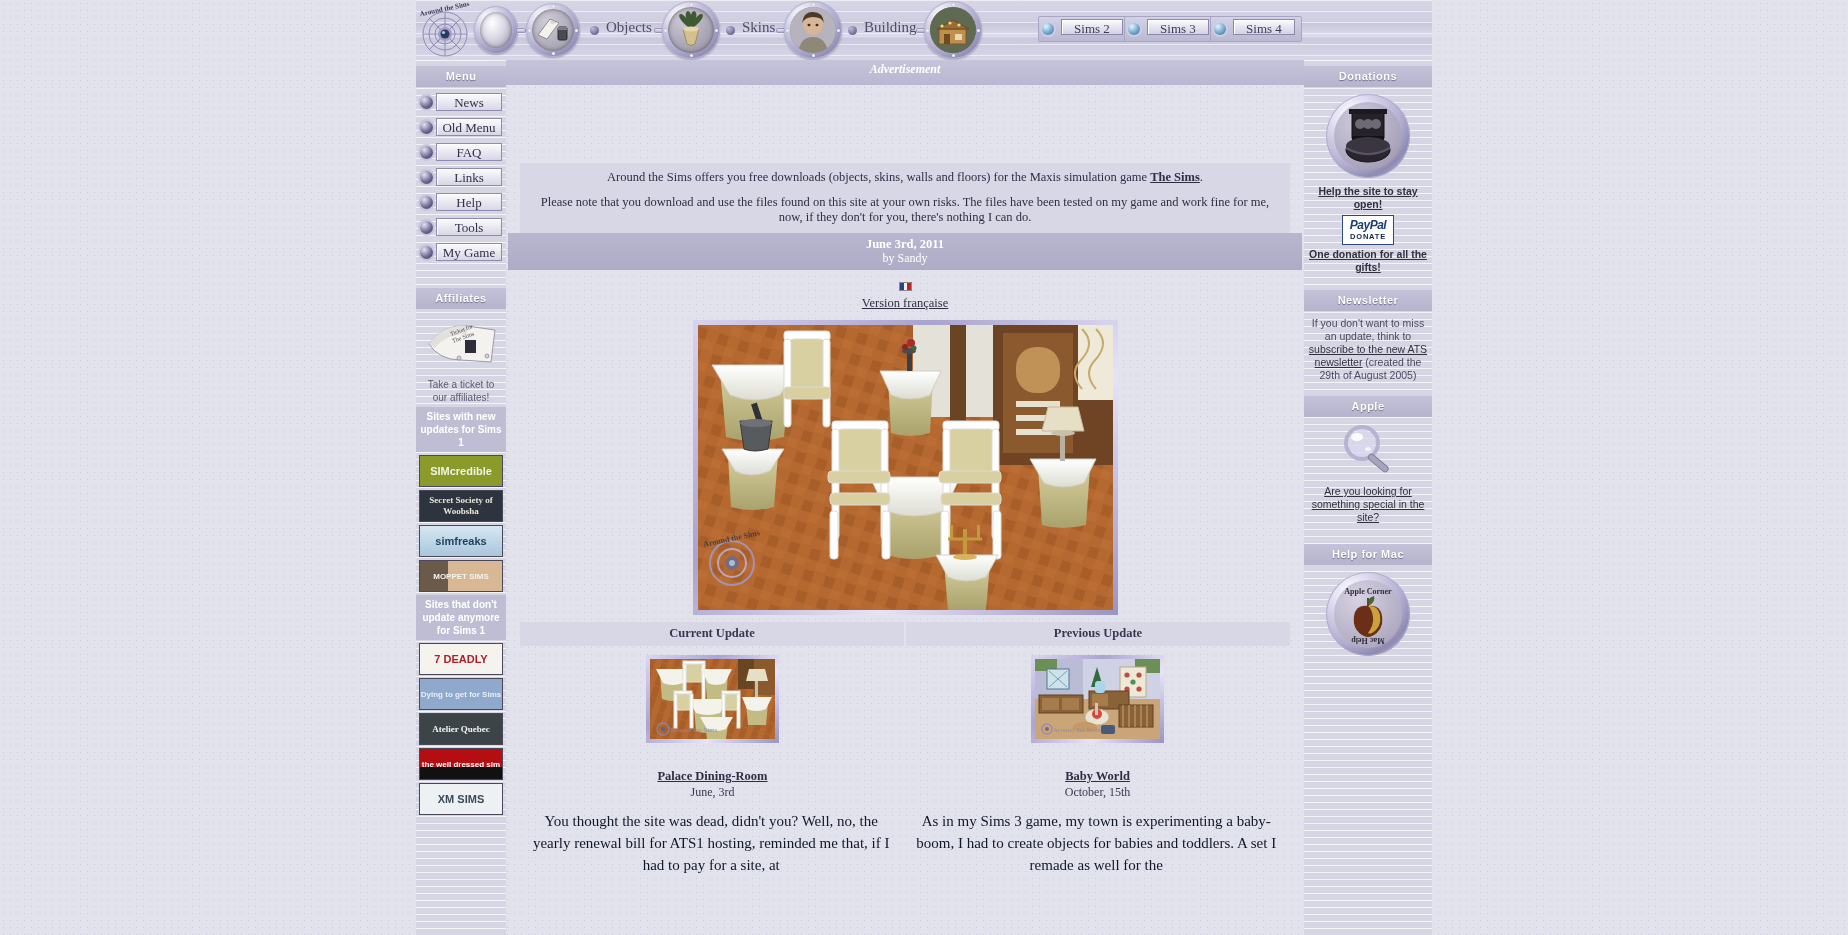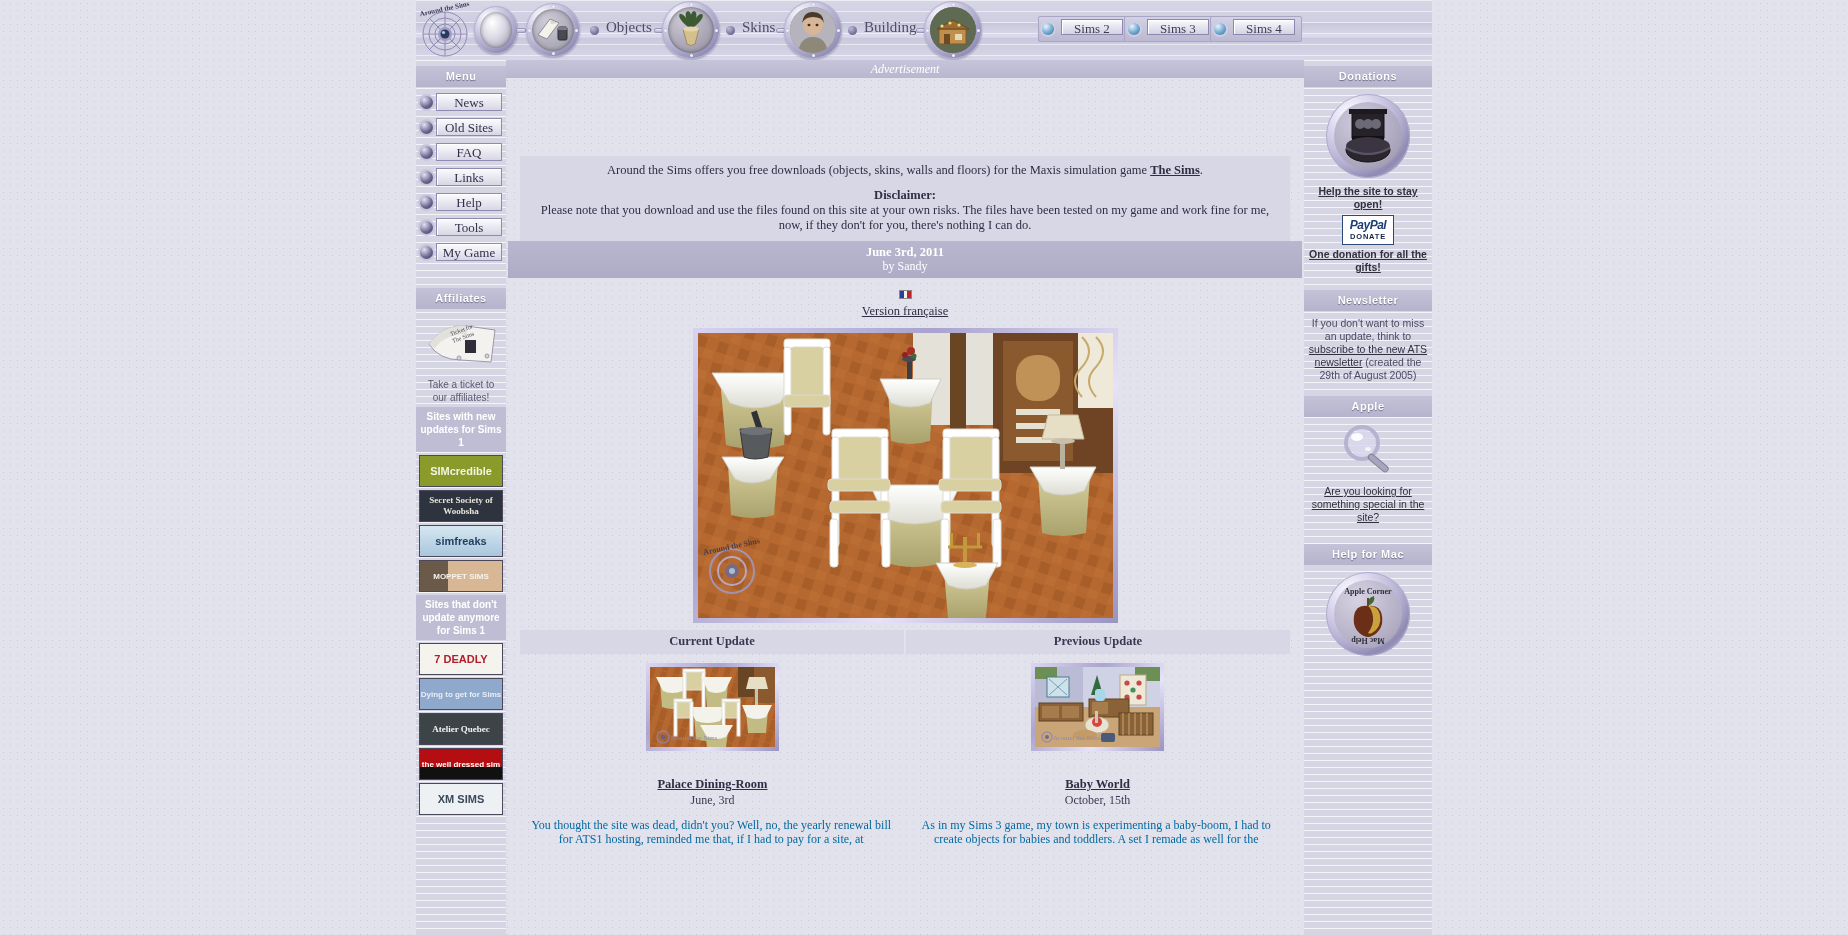--- a/index.html
+++ b/index.html
@@ -169,23 +169,23 @@
     border: 1px solid #4a4858;
     display:flex; align-items:center; justify-content:center;
     font-family:"Liberation Sans", sans-serif;
     font-size: 11px; font-weight:bold;
     overflow:hidden; white-space:nowrap;
   }
   .ticket { height: 62px; display:flex; align-items:center; justify-content:center; }
 
   
   .ad-bar {
-    height: 18px;
+    height: 25px;
     background: linear-gradient(180deg,#c6c4da,#b9b7d0);
-    color:#fff; font-weight:normal;
+    color:#fff; font-weight:bold;
     font-family:"Liberation Serif", serif;
     font-size: 12px; text-align:center; line-height:18px;
     font-style: italic;
   }
   .ad-space { height: 78px; background: transparent; }
 
   .intro-box {
     margin: 0 14px;
     background: #d8d7e6;
     padding: 7px 10px 8px;
@@ -257,22 +257,22 @@
     font-family:"Liberation Serif", serif;
     font-size:12.5px; font-weight:bold; color:#2f2d44;
     text-decoration: underline;
   }
   .dl-date {
     font-family:"Liberation Serif", serif;
     font-size:12px; color:#3a3851; margin-top:1px;
   }
   .dl-para {
     font-family:"Liberation Serif", serif;
-    font-size:12px; color:#0369a1;
-    line-height:14px; text-align:center;
+    font-size:15px; color:#0f172a;
+    line-height:22px; text-align:center;
     padding: 10px 8px 0;
   }
 
   
   .r-center { text-align:center; }
   .r-text {
     font-family:"Liberation Sans", sans-serif;
     font-size:10.5px; color:#4c4a63; line-height:13px;
     text-align:center; padding: 2px 4px;
   }
@@ -438,21 +438,21 @@
     <div class="col-left striped" style="height:875px;">
 
       <div class="sect-title">Menu</div>
 
       <div class="menu-item">
         <span class="menu-bead"></span>
         <span class="menu-plate">News</span>
       </div>
       <div class="menu-item">
         <span class="menu-bead"></span>
-        <span class="menu-plate">Old Sites</span>
+        <span class="menu-plate">Old Menu</span>
       </div>
       <div class="menu-item">
         <span class="menu-bead"></span>
         <span class="menu-plate">FAQ</span>
       </div>
       <div class="menu-item">
         <span class="menu-bead"></span>
         <span class="menu-plate">Links</span>
       </div>
       <div class="menu-item">
@@ -522,21 +522,20 @@
     <div class="col-main">
 
       <div class="ad-bar">Advertisement</div>
       <div class="ad-space"></div>
 
       <div class="intro-box">
         <div>
           <span>Around the Sims offers you free downloads (objects, skins, walls and floors) for the Maxis simulation game </span><a href="#">The Sims</a><span>.</span>
         </div>
         <div style="height:10px"></div>
-        <div style="font-weight:bold">Disclaimer:</div>
         <div>Please note that you download and use the files found on this site at your own risks. The files have been tested on my game and work fine for me, now, if they don't for you, there's nothing I can do.</div>
       </div>
 
       <div class="date-bar">
         <div>June 3rd, 2011</div>
         <div class="by">by Sandy</div>
       </div>
 
       <div class="flag-row">
         <span class="flag"></span>

